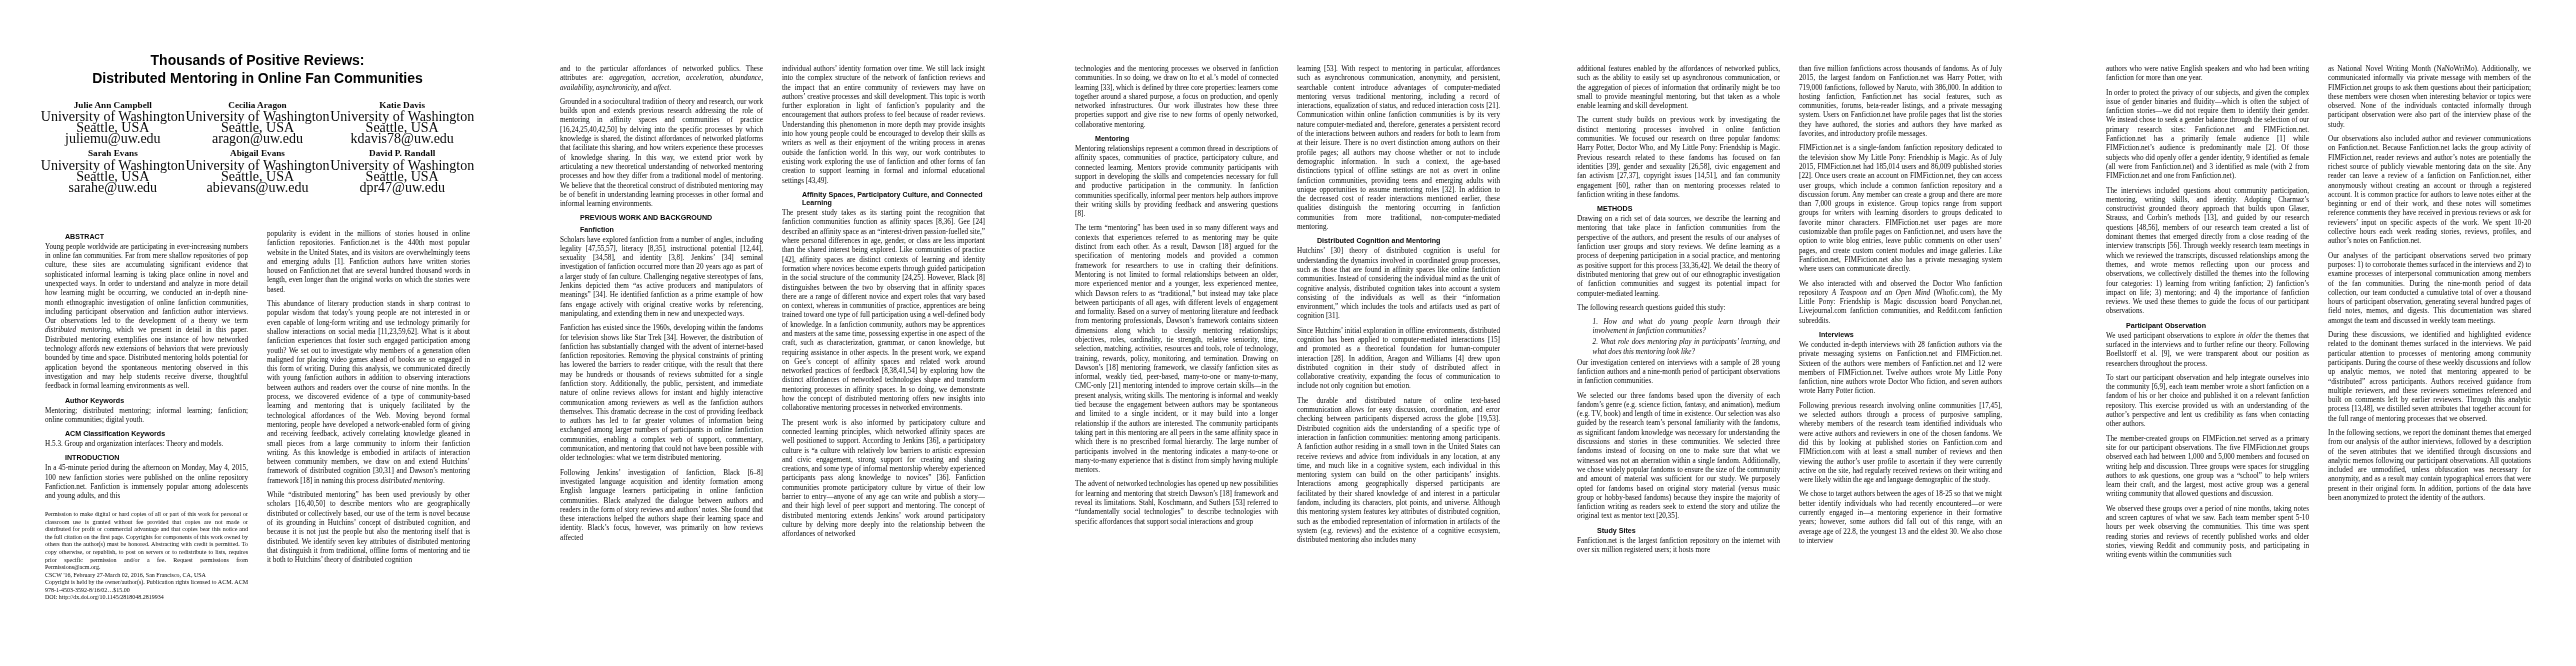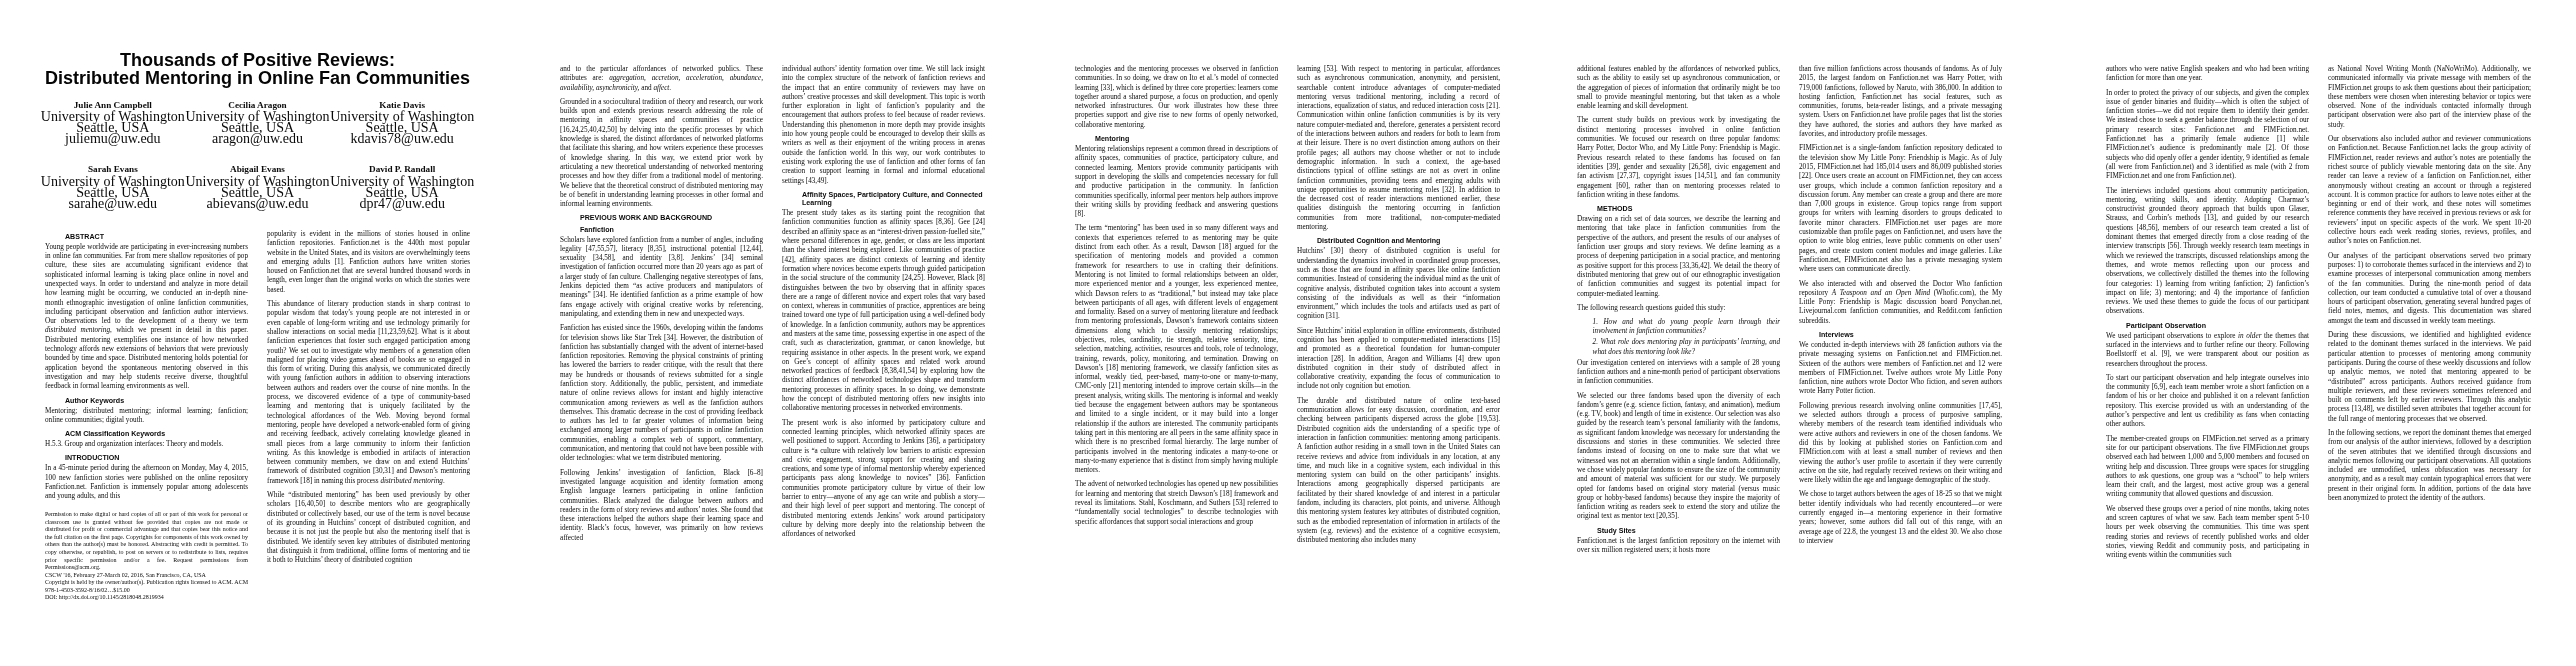--- a/index.html
+++ b/index.html
@@ -1,21 +1,21 @@
 <!DOCTYPE html>
 <html style="font-size:9px"><head>
 <meta charset="utf-8">
 <style>
   html,body{margin:0;padding:0;background:#ffffff;}
   body{width:2576px;height:667px;font-family:"Liberation Serif",serif;color:#0a0a0a;}
   .canvas{position:relative;width:2576px;height:667px;background:#ffffff;overflow:hidden;}
   .page{position:absolute;top:0;width:515px;height:667px;background:#ffffff;}
   .p1-head{position:absolute;left:0;top:0;width:515px;}
-  .title{padding-top:51px;text-align:center;font-family:"Liberation Sans",sans-serif;font-weight:bold;font-size:18px;line-height:18.3px;color:#050505;}
-  .authors{width:434px;margin:11.7px auto 0;display:grid;grid-template-columns:repeat(3,1fr);row-gap:19px;text-align:center;}
+  .title{padding-top:51px;text-align:center;font-family:"Liberation Sans",sans-serif;font-weight:bold;font-size:14px;line-height:18.3px;color:#050505;}
+  .authors{width:434px;margin:11.7px auto 0;display:grid;grid-template-columns:repeat(3,1fr);row-gap:3px;text-align:center;}
   .author{line-height:11px;}
   .a-name{font-weight:bold;font-size:9.2px;line-height:12.2px;}
   .a-line{font-size:14px;line-height:11px;}
   .col{position:absolute;top:52px;width:203px;text-align:justify;font-size:7.2px;line-height:9.3px;margin-top:13px;}
   .col-p1{top:217px;}
   .b-p{margin:0 0 5px 0;}
   .b-h1,.b-h2{font-family:"Liberation Sans",sans-serif;font-weight:bold;font-size:7.1px;line-height:8.3px;margin:2.8px 0 1.7px 0;text-align:left;padding-left:20px;}
   .b-li{margin:0 0 1.7px 15.6px;font-style:italic;}
   .b-fn{font-size:6px;line-height:7.6px;margin-top:9.4px;}
   .b-fnl{font-size:6px;line-height:7.6px;}

